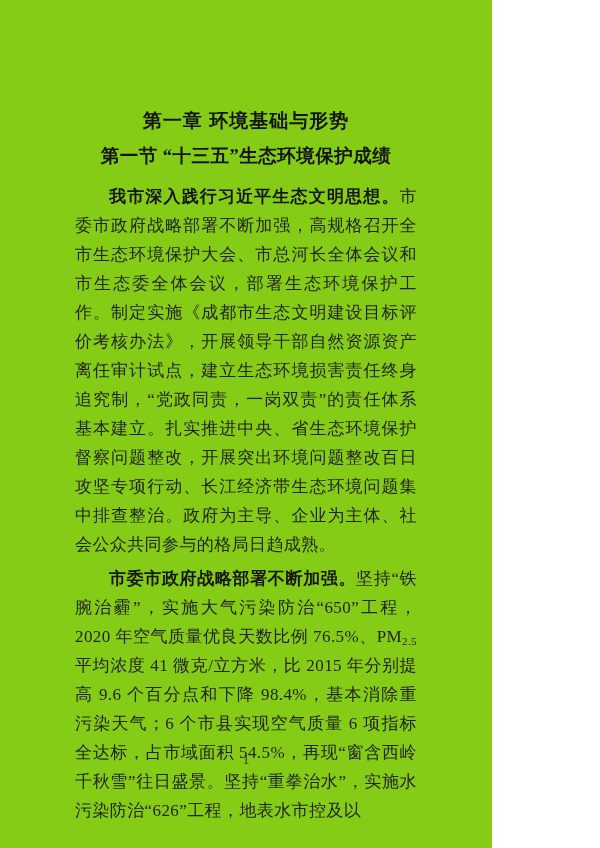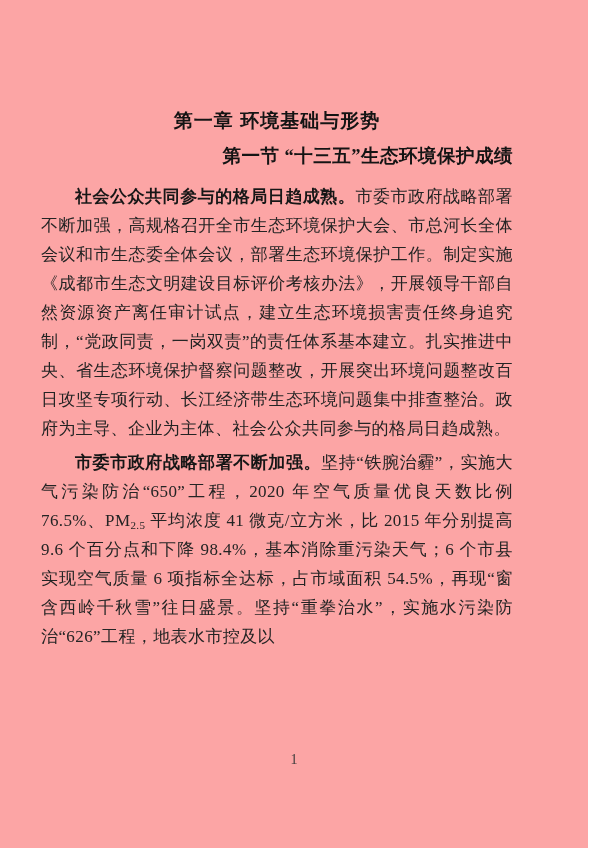--- a/index.html
+++ b/index.html
@@ -9,41 +9,41 @@
   }
   body {
     width: 600px;
     height: 848px;
     overflow: hidden;
     font-family: "Liberation Serif", serif;
     color: #262626;
   }
   .page {
     position: relative;
-    width: 588px;
+    width: 492px;
     height: 848px;
     box-sizing: border-box;
-    padding: 108px 75px 0 41px;
-    background: #fca5a5;
+    padding: 108px 75px 0 75px;
+    background: #84cc16;
   }
   .chapter-title {
     margin: 0 0 9px 0;
     font-family: "Liberation Sans", sans-serif;
     font-size: 19px;
     font-weight: bold;
     text-align: center;
     color: #141414;
     letter-spacing: 1px;
   }
   .section-title {
     margin: 0 0 14px 0;
     font-family: "Liberation Serif", serif;
     font-size: 18.5px;
     font-weight: bold;
-    text-align: right;
+    text-align: center;
     color: #141414;
     letter-spacing: 0.5px;
   }
   p.body-para {
     margin: 0 0 5px 0;
     font-size: 17px;
     line-height: 29px;
     letter-spacing: 0.4px;
     text-align: justify;
     text-justify: inter-ideograph;
@@ -72,19 +72,19 @@
 </head>
 <body>
 
 <div class="page">
 
   <h1 class="chapter-title">第一章 环境基础与形势</h1>
 
   <h2 class="section-title">第一节 “十三五”生态环境保护成绩</h2>
 
 
-  <p class="body-para"><span class="lead">社会公众共同参与的格局日趋成熟。</span><span>市委市政府战略部署不断加强，高规格召开全市生态环境保护大会、市总河长全体会议和市生态委全体会议，部署生态环境保护工作。制定实施《成都市生态文明建设目标评价考核办法》，开展领导干部自然资源资产离任审计试点，建立生态环境损害责任终身追究制，“党政同责，一岗双责”的责任体系基本建立。扎实推进中央、省生态环境保护督察问题整改，开展突出环境问题整改百日攻坚专项行动、长江经济带生态环境问题集中排查整治。政府为主导、企业为主体、社会公众共同参与的格局日趋成熟。</span></p>
+  <p class="body-para"><span class="lead">我市深入践行习近平生态文明思想。</span><span>市委市政府战略部署不断加强，高规格召开全市生态环境保护大会、市总河长全体会议和市生态委全体会议，部署生态环境保护工作。制定实施《成都市生态文明建设目标评价考核办法》，开展领导干部自然资源资产离任审计试点，建立生态环境损害责任终身追究制，“党政同责，一岗双责”的责任体系基本建立。扎实推进中央、省生态环境保护督察问题整改，开展突出环境问题整改百日攻坚专项行动、长江经济带生态环境问题集中排查整治。政府为主导、企业为主体、社会公众共同参与的格局日趋成熟。</span></p>
 
   <p class="body-para"><span class="lead">市委市政府战略部署不断加强。</span><span>坚持“铁腕治霾”，实施大气污染防治“650”工程，2020 年空气质量优良天数比例 76.5%、PM</span><sub class="pm-sub">2.5</sub><span> 平均浓度 41 微克/立方米，比 2015 年分别提高 9.6 个百分点和下降 98.4%，基本消除重污染天气；6 个市县实现空气质量 6 项指标全达标，占市域面积 54.5%，再现“窗含西岭千秋雪”往日盛景。坚持“重拳治水”，实施水污染防治“626”工程，地表水市控及以</span></p>
 
   <div class="page-number">1</div>
 
 </div>
 
 </body></html>

